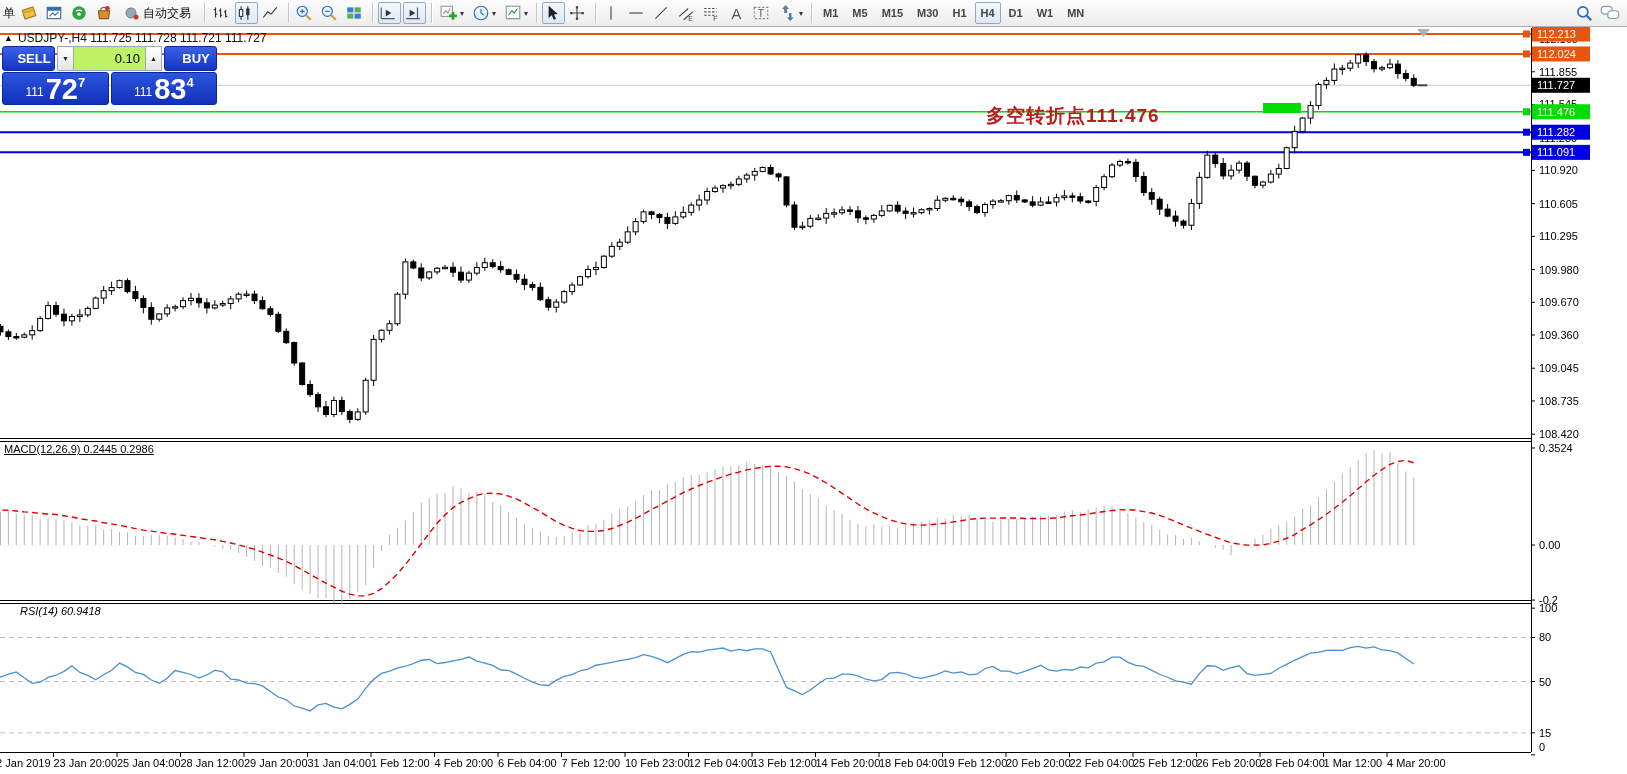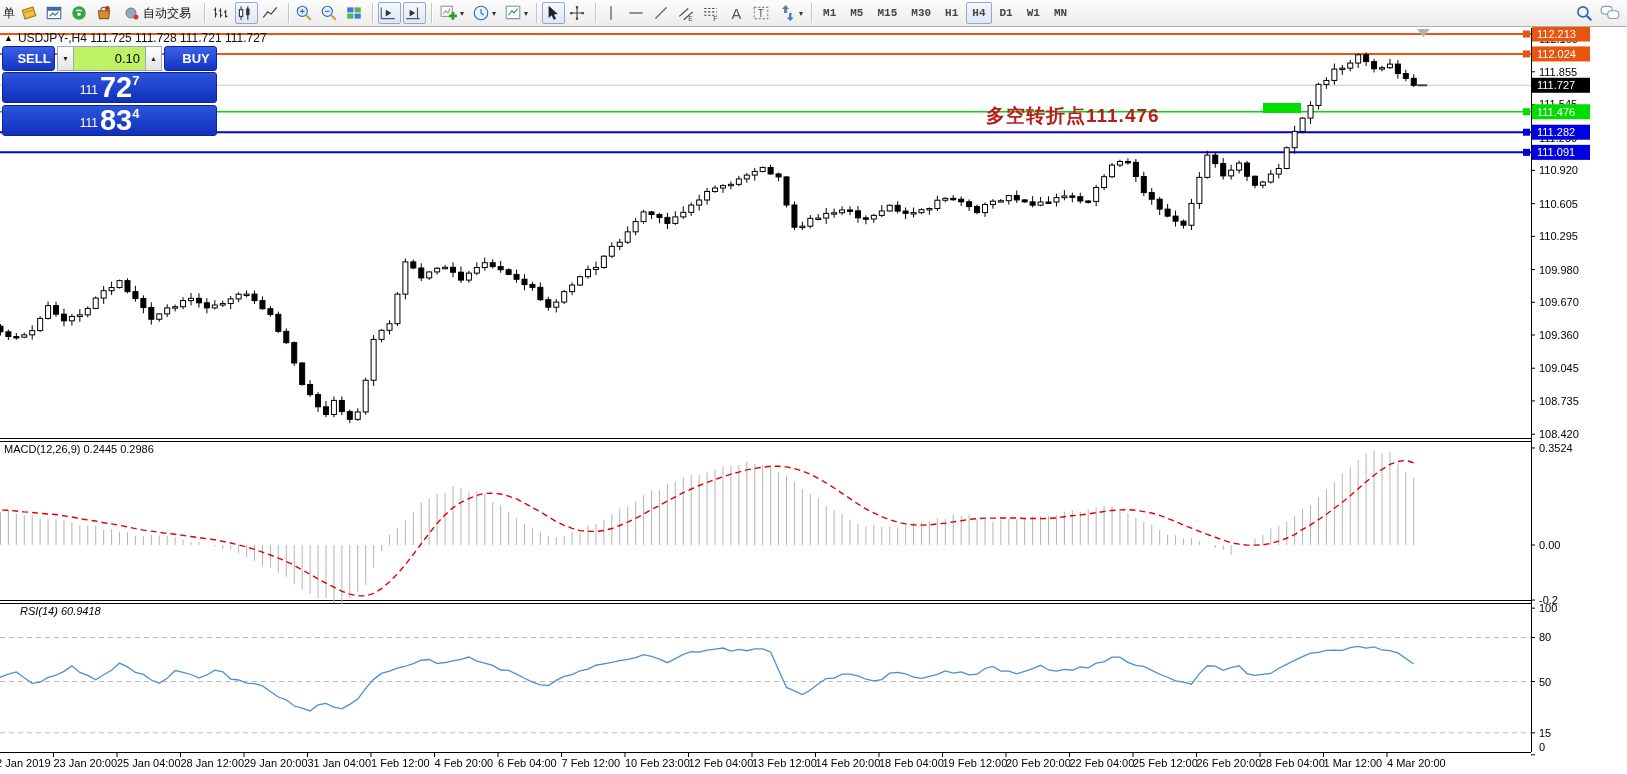--- a/index.html
+++ b/index.html
@@ -4,33 +4,33 @@
 <style>
   html,body{margin:0;padding:0;}
   body{width:1627px;height:774px;overflow:hidden;background:#fff;font-family:"Liberation Sans",sans-serif;position:relative;}
   
   #toolbar{position:absolute;left:0;top:0;width:1627px;height:27px;background:linear-gradient(#fcfcfc,#ececec);border-bottom:1px solid #b0b0b0;display:flex;align-items:center;padding:0 4px 0 0;box-sizing:border-box;z-index:30;}
   .tbtn{height:22px;min-width:23px;display:flex;align-items:center;justify-content:space-between;border:1px solid transparent;border-radius:2px;margin:0 1px;box-sizing:border-box;}
   .tbtn svg{display:block;}
   .tbtn.active{border:1px solid #93a9c7;background:linear-gradient(#f4f8fd,#dde8f6);}
   .tsep{width:1px;height:20px;background:#c4c4c4;margin:0 4px;box-shadow:1px 0 0 #fff;}
   .tlabel{font-size:12px;color:#111;padding:0 3px;white-space:nowrap;}
-  .tf-btn{font-size:11px;color:#444;padding:0 5px;font-weight:bold;font-family:Liberation Mono, monospace;}
+  .tf-btn{font-size:11px;color:#444;padding:0 5px;font-weight:bold;}
   .caret{font-size:8px;color:#333;margin-left:2px;}
   #toolbar-right{margin-left:auto;display:flex;align-items:center;}
   
   .chart-title{position:absolute;left:4px;top:31px;font-size:12px;color:#111;z-index:5;display:flex;align-items:center;}
   .chart-title .tri{font-size:9px;margin-right:5px;color:#000;}
   .trade-panel{position:absolute;left:2px;top:46px;width:215px;z-index:20;}
   .tp-row1{display:flex;height:25px;}
   .btn-sell,.btn-buy{width:53px;background:linear-gradient(#3a62e8,#1434c4);color:#fff;font-size:13px;font-weight:bold;display:flex;align-items:center;justify-content:center;border-radius:3px;border:1px solid #0d24a0;box-sizing:border-box;padding-left:11px;}
   .vol-group{flex:1;display:flex;margin:0 2px;}
   .spin{width:17px;background:linear-gradient(#ffffff,#e4e4e4);border:1px solid #98a8c0;font-size:7px;display:flex;align-items:center;justify-content:center;color:#222;box-sizing:border-box;}
   .vol-input{flex:1;border-top:1px solid #98a8c0;border-bottom:1px solid #98a8c0;background:#bef264;font-size:13px;color:#000;display:flex;align-items:center;justify-content:flex-end;padding-right:5px;box-sizing:border-box;}
-  .tp-row2{display:flex;height:33px;margin-top:1px;gap:2px;flex-direction:column;}
+  .tp-row2{display:flex;height:33px;margin-top:1px;gap:2px;}
   .price-box{flex:1;background:linear-gradient(#2d55dd,#1130bb);color:#fff;display:flex;align-items:flex-end;justify-content:center;padding-bottom:1px;border-radius:3px;border:1px solid #0d24a0;box-sizing:border-box;}
   .p-small{font-size:12px;margin:0 2px 4px 0;}
   .p-big{font-size:29px;font-weight:bold;line-height:27px;}
   .p-sup{font-size:13px;font-weight:bold;margin-bottom:13px;}
   .annotation{position:absolute;left:948px;top:103px;font-size:19px;font-weight:bold;color:#b91c1c;z-index:6;letter-spacing:1px;white-space:nowrap;margin-left:38px;}
   .ind-label{position:absolute;font-size:11px;color:#000;z-index:5;}
   #plot{position:absolute;left:0;top:0;z-index:1;}
   svg text{font-family:"Liberation Sans",sans-serif;}
 </style>
 </head>
@@ -940,14 +940,14 @@
     </div>
     <div class="price-box">
       <span class="p-small">111</span>
         <span class="p-big">83</span>
         <span class="p-sup">4</span>
     </div>
   </div>
 </div>
 
 <div class="annotation">多空转折点111.476</div>
-<div class="ind-label" style="left:4px;top:443px;">MACD(12,26,9) 0.2445 0.2986</div>
+<div class="ind-label" style="left:4px;top:443px;text-decoration:underline;">MACD(12,26,9) 0.2445 0.2986</div>
 <div class="ind-label" style="left:20px;top:605px;font-style:italic;">RSI(14) 60.9418</div>
 
 </body></html>

